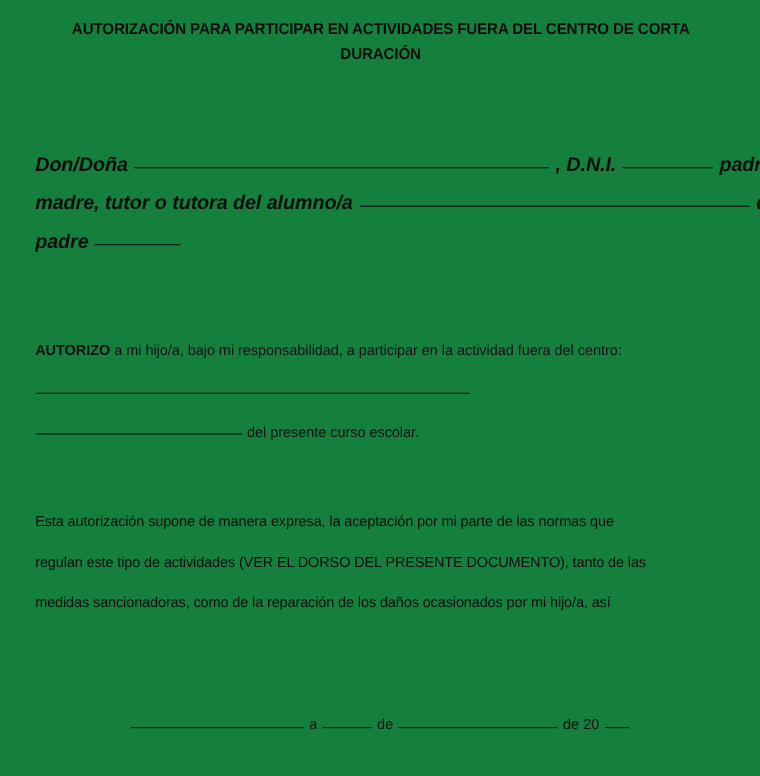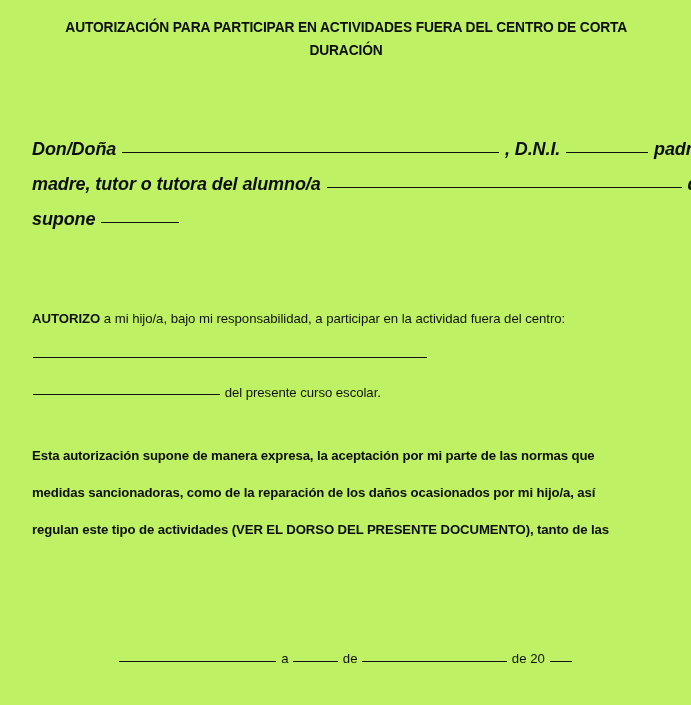--- a/index.html
+++ b/index.html
@@ -13,21 +13,21 @@
     position: relative;
     font-family: "Liberation Sans", sans-serif;
     color: #111111;
     overflow: hidden;
     -webkit-font-smoothing: antialiased;
   }
 
   .page {
     position: absolute;
     inset: 0;
-    background: #bef264;
+    background: #15803d;
   }
 
   
   .doc-title {
     position: absolute;
     left: 46px;
     top: 16px;
     width: 600px;
     text-align: center;
     font-weight: bold;
@@ -77,23 +77,23 @@
     color: #111111;
     white-space: nowrap;
   }
   .autorizo b { font-weight: bold; }
   .autorizo-row { display: block; height: 37px; }
 
   
   .declaration {
     position: absolute;
     left: 32px;
-    top: 437px;
+    top: 455px;
     width: 634px;
-    font-weight: bold;
+    font-weight: normal;
     font-size: 13.2px;
     line-height: 37px;
     letter-spacing: -0.12px;
     color: #0d0d0d;
     white-space: nowrap;
   }
   .declaration-row { display: block; height: 37px; }
 
   
   .footer-date {
@@ -129,21 +129,21 @@
       <span>padre,</span>
     </span>
 
     <span class="ident-row">
       <span>madre, tutor o tutora del alumno/a</span>
       <span class="blank" style="width:355px"></span>
       <span>del</span>
     </span>
 
     <span class="ident-row">
-      <span>supone</span>
+      <span>padre</span>
       <span class="blank" style="width:78px"></span>
     </span>
 
   </div>
 
   <div class="autorizo">
 
     <span class="autorizo-row">
       <b>AUTORIZO</b><span> a mi hijo/a, bajo mi responsabilidad, a participar en la actividad fuera del  centro:</span>
     </span>
@@ -154,22 +154,22 @@
 
     <span class="autorizo-row">
       <span class="blank" style="width:187px"></span>
       <span>del presente curso escolar.</span>
     </span>
 
   </div>
 
   <div class="declaration">
     <span class="declaration-row">Esta autorización supone de manera expresa, la aceptación por mi parte de las normas que</span>
+    <span class="declaration-row">regulan este tipo de actividades (VER EL DORSO DEL PRESENTE DOCUMENTO), tanto de las</span>
     <span class="declaration-row">medidas sancionadoras, como de la reparación de los daños ocasionados por mi hijo/a, así</span>
-    <span class="declaration-row">regulan este tipo de actividades (VER EL DORSO DEL PRESENTE DOCUMENTO), tanto de las</span>
   </div>
 
   <div class="footer-date">
     <span class="blank" style="width:157px"></span>
     <span>a</span>
     <span class="blank" style="width:45px"></span>
     <span>de</span>
     <span class="blank" style="width:145px"></span>
     <span>de 20</span>
     <span class="blank" style="width:22px"></span>

